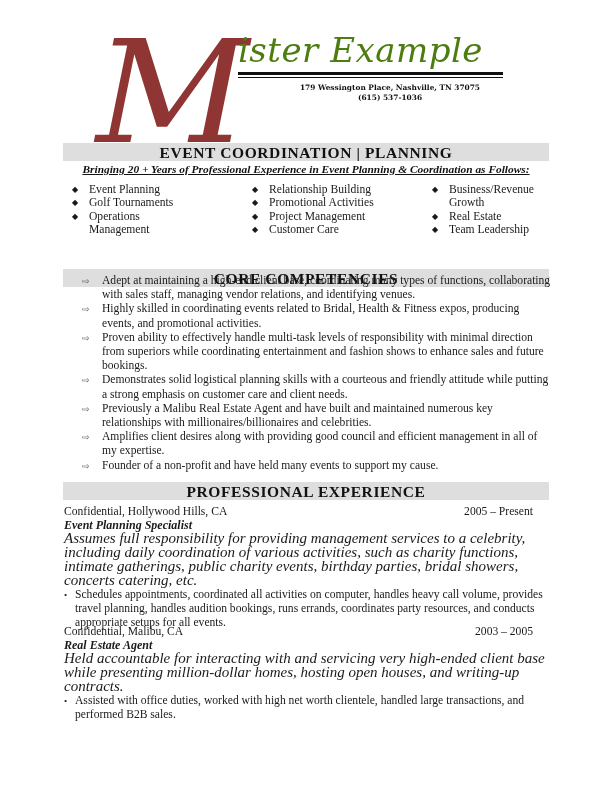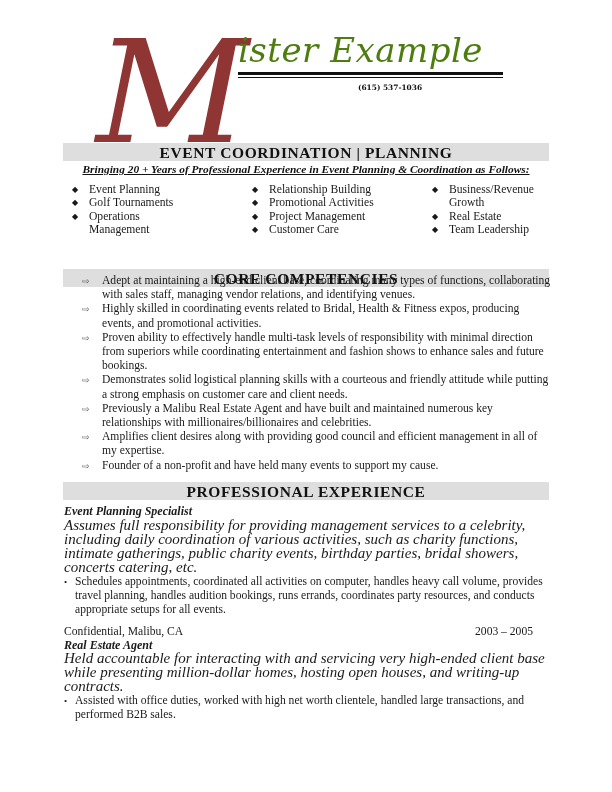--- a/index.html
+++ b/index.html
@@ -50,20 +50,21 @@
     .job .bullet .dot { position: absolute; left: 0; top: 0; font-size: 9px; }
   </style>
 </head>
 <body>
 
 <div class="big-m">M</div>
 <div class="name-rest">ister Example</div>
 <div class="rule-thick"></div>
 <div class="rule-thin"></div>
 <div class="contact">
+  <div>179 Wessington Place, Nashville, TN 37075</div>
   <div>(615) 537-1036</div>
 </div>
 
 <div class="band" style="top:143px;">EVENT COORDINATION | PLANNING</div>
 <div class="tagline">Bringing 20 + Years of Professional Experience in Event Planning &amp; Coordination as Follows:</div>
 
 <div class="skills-col" style="left:72px; width:160px;">
   <div class="item"><span class="dia">◆</span><span>Event Planning</span></div>
   <div class="item"><span class="dia">◆</span><span>Golf Tournaments</span></div>
   <div class="item" style="width:110px;"><span class="dia">◆</span><span>Operations Management</span></div>
@@ -89,20 +90,24 @@
   <div class="item"><span class="arrow">⇨</span><span>Proven ability to effectively handle multi-task levels of responsibility with minimal direction from superiors while coordinating entertainment and fashion shows to enhance sales and future bookings.</span></div>
   <div class="item"><span class="arrow">⇨</span><span>Demonstrates solid logistical planning skills with a courteous and friendly attitude while putting a strong emphasis on customer care and client needs.</span></div>
   <div class="item"><span class="arrow">⇨</span><span>Previously a Malibu Real Estate Agent and have built and maintained numerous key relationships with millionaires/billionaires and celebrities.</span></div>
   <div class="item"><span class="arrow">⇨</span><span>Amplifies client desires along with providing good council and efficient management in all of my expertise.</span></div>
   <div class="item"><span class="arrow">⇨</span><span>Founder of a non-profit and have held many events to support my cause.</span></div>
 </div>
 
 <div class="band" style="top:482px;">PROFESSIONAL EXPERIENCE</div>
 
 <div class="job" style="top:505px;">
+  <div class="head">
+    <span>Confidential, Hollywood Hills, CA</span>
+    <span>2005 – Present</span>
+  </div>
   <div class="title">Event Planning Specialist</div>
   <div class="desc">Assumes full responsibility for providing management services to a celebrity, including daily coordination of various activities, such as charity functions, intimate gatherings, public charity events, birthday parties, bridal showers, concerts catering, etc.</div>
   <div class="bullet"><span class="dot">•</span><span>Schedules appointments, coordinated all activities on computer, handles heavy call volume, provides travel planning, handles audition bookings, runs errands, coordinates party resources, and conducts appropriate setups for all events.</span></div>
 </div>
 
 <div class="job" style="top:625px;">
   <div class="head">
     <span>Confidential, Malibu, CA</span>
     <span>2003 – 2005</span>
   </div>

